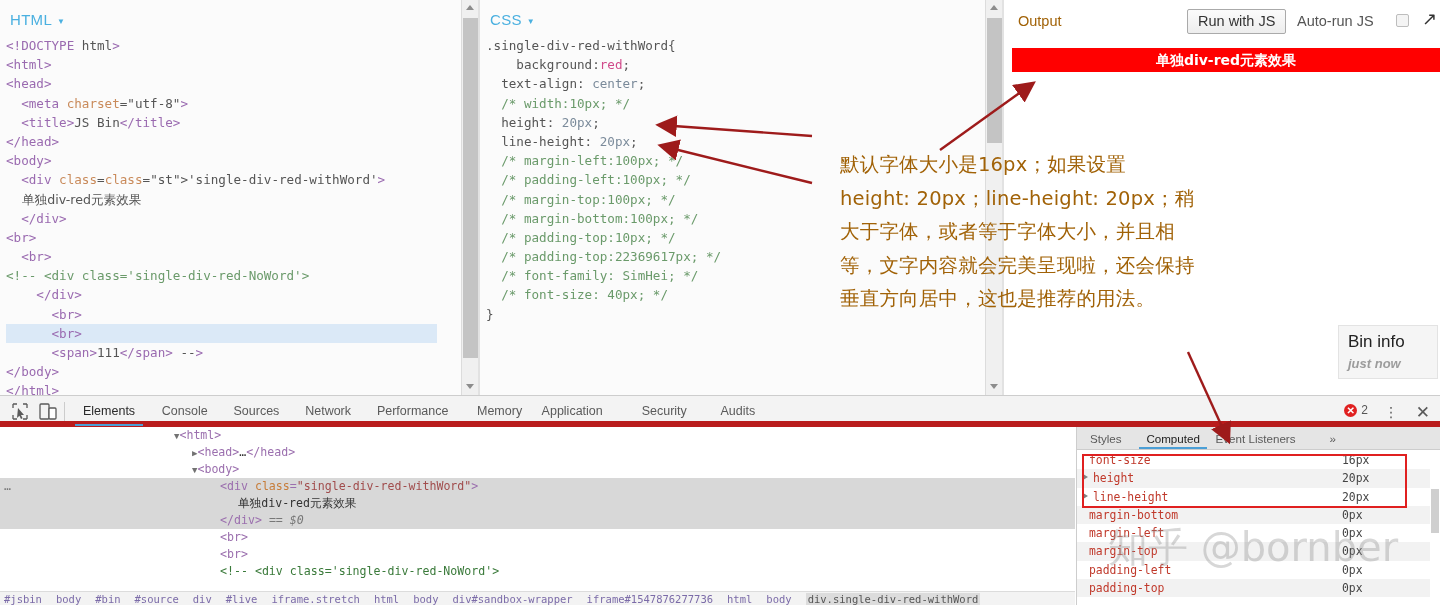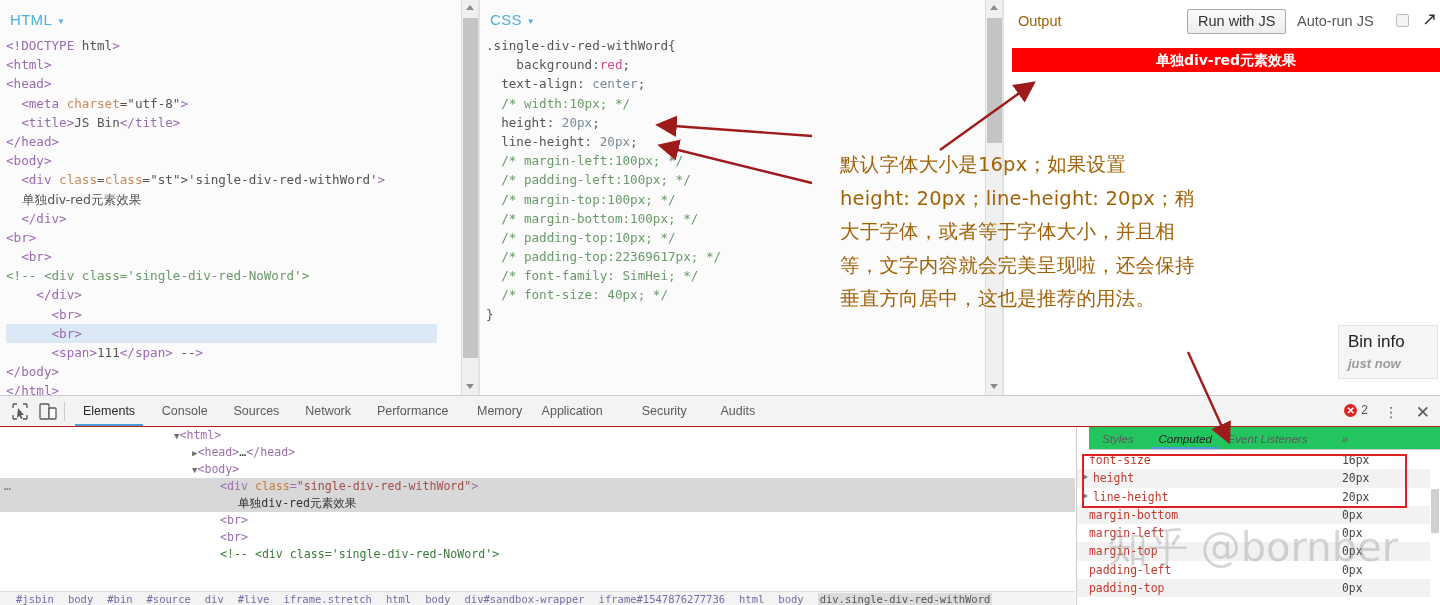--- a/index.html
+++ b/index.html
@@ -130,21 +130,21 @@
     font-size: 13px; color: #9c9c9c; font-weight: bold; font-style: italic;
   }
 
   
   .devtools {
     position: absolute; left: 0; top: 395px; width: 1440px; height: 210px;
     background: #ffffff; border-top: 1px solid #cdcdcd;
   }
   .dt-toolbar {
     position: absolute; left: 0; top: 0; width: 1440px; height: 31px;
-    background: #f3f3f3; border-bottom: 1px solid #b91c1c;
+    background: #f3f3f3; border-bottom: 6px solid #b91c1c;
   }
   .dt-ic {
     position: absolute; top: 6px; width: 20px; height: 19px;
   }
   .dt-sep { position: absolute; top: 6px; left: 64px; width: 1px; height: 19px; background: #ccc; }
   .dt-tab {
     position: absolute; top: 0; height: 30px; line-height: 31px;
     font-size: 12.5px; color: #5a5a5a; padding: 0 8px;
     font-family: "Liberation Sans", sans-serif;
   }
@@ -179,33 +179,33 @@
   .dcom { color: #3a7a3a; }
   .ddollar { color: #777; font-style: italic; }
   .ellip { position: absolute; left: 4px; top: 0; color: #777; }
 
   
   .crumbs {
     position: absolute; left: 0; bottom: 0; width: 1075px; height: 14px;
     background: #f3f3f3; border-top: 1px solid #dcdcdc;
     font-family: "DejaVu Sans Mono", monospace;
     font-size: 10.5px; color: #7b6ba8; overflow: hidden;
-    white-space: nowrap; padding-left: 16px; line-height: 14px;
+    white-space: nowrap; padding-left: 4px; line-height: 14px;
   }
   .crumbs span { margin-right: 14px; }
   .crumbs span.last { background: #dcdcdc; color: #555; padding: 0 2px; }
 
   
   .dt-side {
     position: absolute; left: 1076px; top: 31px; right: 0; bottom: 0;
     background: #fff; border-left: 1px solid #cdcdcd;
   }
   .side-tabs {
-    position: absolute; left: 12px; top: 0; right: 0; height: 23px;
-    background: #22c55e; border-bottom: 1px solid #cdcdcd; font-style: italic;
+    position: absolute; left: 0; top: 0; right: 0; height: 23px;
+    background: #e5e5e5; border-bottom: 1px solid #cdcdcd;
   }
   .side-tab {
     position: absolute; top: 0; height: 22px; line-height: 23px;
     font-size: 11.6px; color: #5a5a5a; padding: 0 7px;
   }
   .side-tab.active { color: #222; box-shadow: inset 0 -2px 0 #4b9fd6; }
   .comp-list {
     position: absolute; left: 0; top: 24px; right: 0; bottom: 0;
     overflow: hidden;
     font-family: "DejaVu Sans Mono", monospace;
@@ -332,20 +332,21 @@
       <div class="kebab">⋮</div>
       <div class="closex">✕</div>
     </div>
 
     <div class="domtree" id="domtree">
         <div class="dline"><span style="display:inline-block;width:180px"></span><span class="tw" style="margin-left:-10px">▼</span><span class="dtag">&lt;html&gt;</span></div>
         <div class="dline"><span style="display:inline-block;width:198px"></span><span class="tw" style="margin-left:-10px">▶</span><span class="dtag">&lt;head&gt;</span><span class="dtxt">…</span><span class="dtag">&lt;/head&gt;</span></div>
         <div class="dline"><span style="display:inline-block;width:198px"></span><span class="tw" style="margin-left:-10px">▼</span><span class="dtag">&lt;body&gt;</span></div>
         <div class="dline selrow"><span class="ellip">…</span><span style="display:inline-block;width:216px"></span><span class="dtag">&lt;div </span><span class="dattr">class</span><span class="dtag">=</span><span class="dval">"single-div-red-withWord"</span><span class="dtag">&gt;</span></div>
         <div class="dline selrow"><span style="display:inline-block;width:234px"></span><span class="dtxt">单独div-red元素效果</span></div>
+        <div class="dline selrow"><span style="display:inline-block;width:216px"></span><span class="dtag">&lt;/div&gt;</span> <span class="ddollar">== $0</span></div>
         <div class="dline"><span style="display:inline-block;width:216px"></span><span class="dtag">&lt;br&gt;</span></div>
         <div class="dline"><span style="display:inline-block;width:216px"></span><span class="dtag">&lt;br&gt;</span></div>
         <div class="dline"><span style="display:inline-block;width:216px"></span><span class="dcom">&lt;!-- &lt;div class='single-div-red-NoWord'&gt;</span></div>
       </div>
 
     <div class="crumbs" id="crumbs"><span>#jsbin</span><span>body</span><span>#bin</span><span>#source</span><span>div</span><span>#live</span><span>iframe.stretch</span><span>html</span><span>body</span><span>div#sandbox-wrapper</span><span>iframe#1547876277736</span><span>html</span><span>body</span><span class="last">div.single-div-red-withWord</span></div>
 
     <div class="dt-side">
       <div class="side-tabs" id="side-tabs">
           <div class="side-tab" style="left: 6px;">Styles</div>

